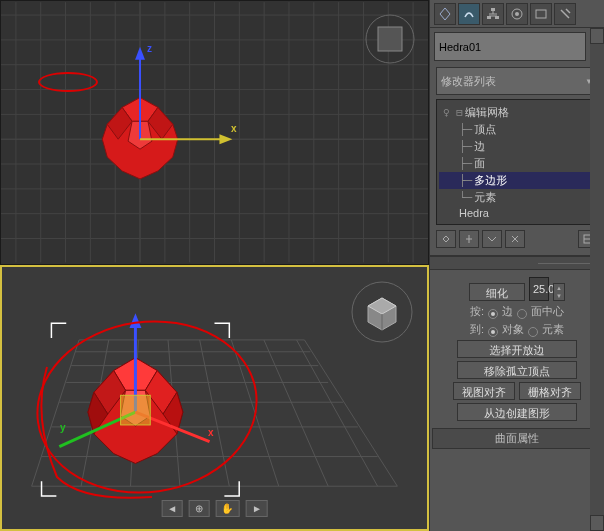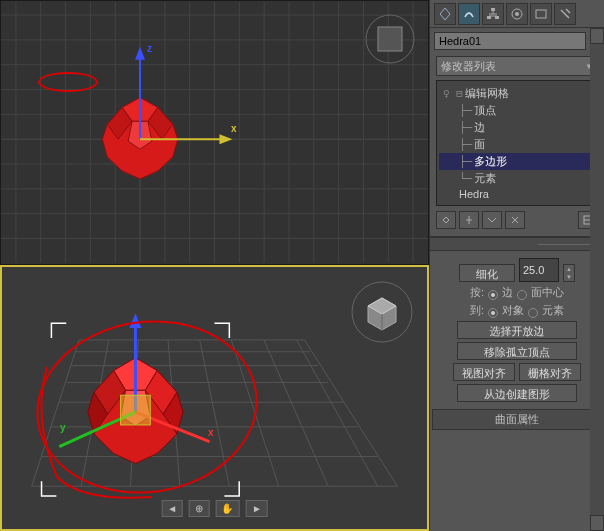--- a/index.html
+++ b/index.html
@@ -12,45 +12,45 @@
 .grid-dark line { stroke: #444; stroke-width: 1; }
 .grid-persp line { stroke: #555; stroke-width: 1; }
 
 .sidebar { width: 175px; background: #555; border-left: 1px solid #333; display: flex; flex-direction: column; }
 
 .toolbar { height: 28px; background: #555; border-bottom: 1px solid #333; display: flex; align-items: center; padding: 0 4px; gap: 2px; }
 .tool-icon { width: 22px; height: 22px; background: #4a4a4a; border: 1px solid #333; display: flex; align-items: center; justify-content: center; cursor: pointer; }
 .tool-icon svg { width: 14px; height: 14px; }
 
 .name-row { display: flex; padding: 4px; gap: 4px; }
-.name-input { flex: 1; background: #777; border: 1px solid #333; color: #000; padding: 2px 4px; height: 18px; }
+.name-input { flex: 1; background: #777; border: 1px solid #333; color: #000; padding: 2px 4px; height: 29px; }
 .color-swatch { width: 18px; height: 18px; background: #8080c0; border: 1px solid #333; }
 
-.dropdown { margin: 2px 6px; background: #666; border: 1px solid #333; padding: 2px 4px; height: 20px; display: flex; align-items: center; justify-content: space-between; }
+.dropdown { margin: 2px 6px; background: #666; border: 1px solid #333; padding: 2px 4px; height: 28px; display: flex; align-items: center; justify-content: space-between; }
 .dropdown::after { content: "▼"; font-size: 8px; color: #aaa; }
 
 .tree { margin: 2px 6px; background: #444; border: 1px solid #222; padding: 4px 2px; min-height: 110px; }
 .tree-row { padding: 1px 4px; display: flex; align-items: center; gap: 2px; color: #ccc; }
 .tree-row.selected { background: #2a2a5a; color: #fff; }
 .tree-indent { display: inline-block; width: 14px; }
 .tree-branch { color: #888; font-family: monospace; }
 
 .stack-tools { display: flex; padding: 3px 6px; gap: 3px; flex-wrap: wrap; }
 .stack-btn { width: 20px; height: 18px; background: #5a5a5a; border: 1px solid #333; display: flex; align-items: center; justify-content: center; cursor: pointer; }
 
 .scroll-panel { flex: 1; overflow-y: auto; border-top: 1px solid #333; margin-top: 4px; }
 
 .rollout-sep { height: 14px; background: #4a4a4a; border-top: 1px solid #333; border-bottom: 1px solid #333; display: flex; align-items: center; justify-content: flex-end; padding-right: 6px; }
 .rollout-sep::after { content: ""; width: 60px; height: 1px; background: #666; }
 
 .rollout { padding: 4px 6px; }
 .row { display: flex; align-items: flex-end; gap: 4px; margin: 3px 0; justify-content: center; }
 .btn { background: #5a5a5a; border: 1px solid #333; color: #ddd; padding: 2px 8px; min-width: 56px; text-align: center; cursor: pointer; height: 18px; line-height: 14px; }
 .btn.wide { min-width: 120px; }
-.spinner { background: #444; border: 1px solid #222; color: #ddd; width: 40px; padding: 11px 3px; height: 18px; display: flex; align-items: center; }
+.spinner { background: #444; border: 1px solid #222; color: #ddd; width: 20px; padding: 11px 3px; height: 18px; display: flex; align-items: center; }
 .spinner-arrows { width: 12px; height: 18px; background: #5a5a5a; border: 1px solid #333; display: flex; flex-direction: column; }
 .spinner-arrows div { flex: 1; display: flex; align-items: center; justify-content: center; font-size: 6px; color: #aaa; }
 .radio { width: 10px; height: 10px; border-radius: 50%; border: 1px solid #888; display: inline-block; position: relative; }
 .radio.on::after { content: ""; width: 4px; height: 4px; background: #ccc; border-radius: 50%; position: absolute; top: 2px; left: 2px; }
 .label { color: #bbb; }
 
 .rollout-header { background: #4a4a4a; border: 1px solid #333; padding: 2px 0; text-align: center; margin: 0 2px; }
 
 .red-circle { position: absolute; border: 2px solid #d00; border-radius: 50%; pointer-events: none; }
 .red-scribble { position: absolute; pointer-events: none; }

